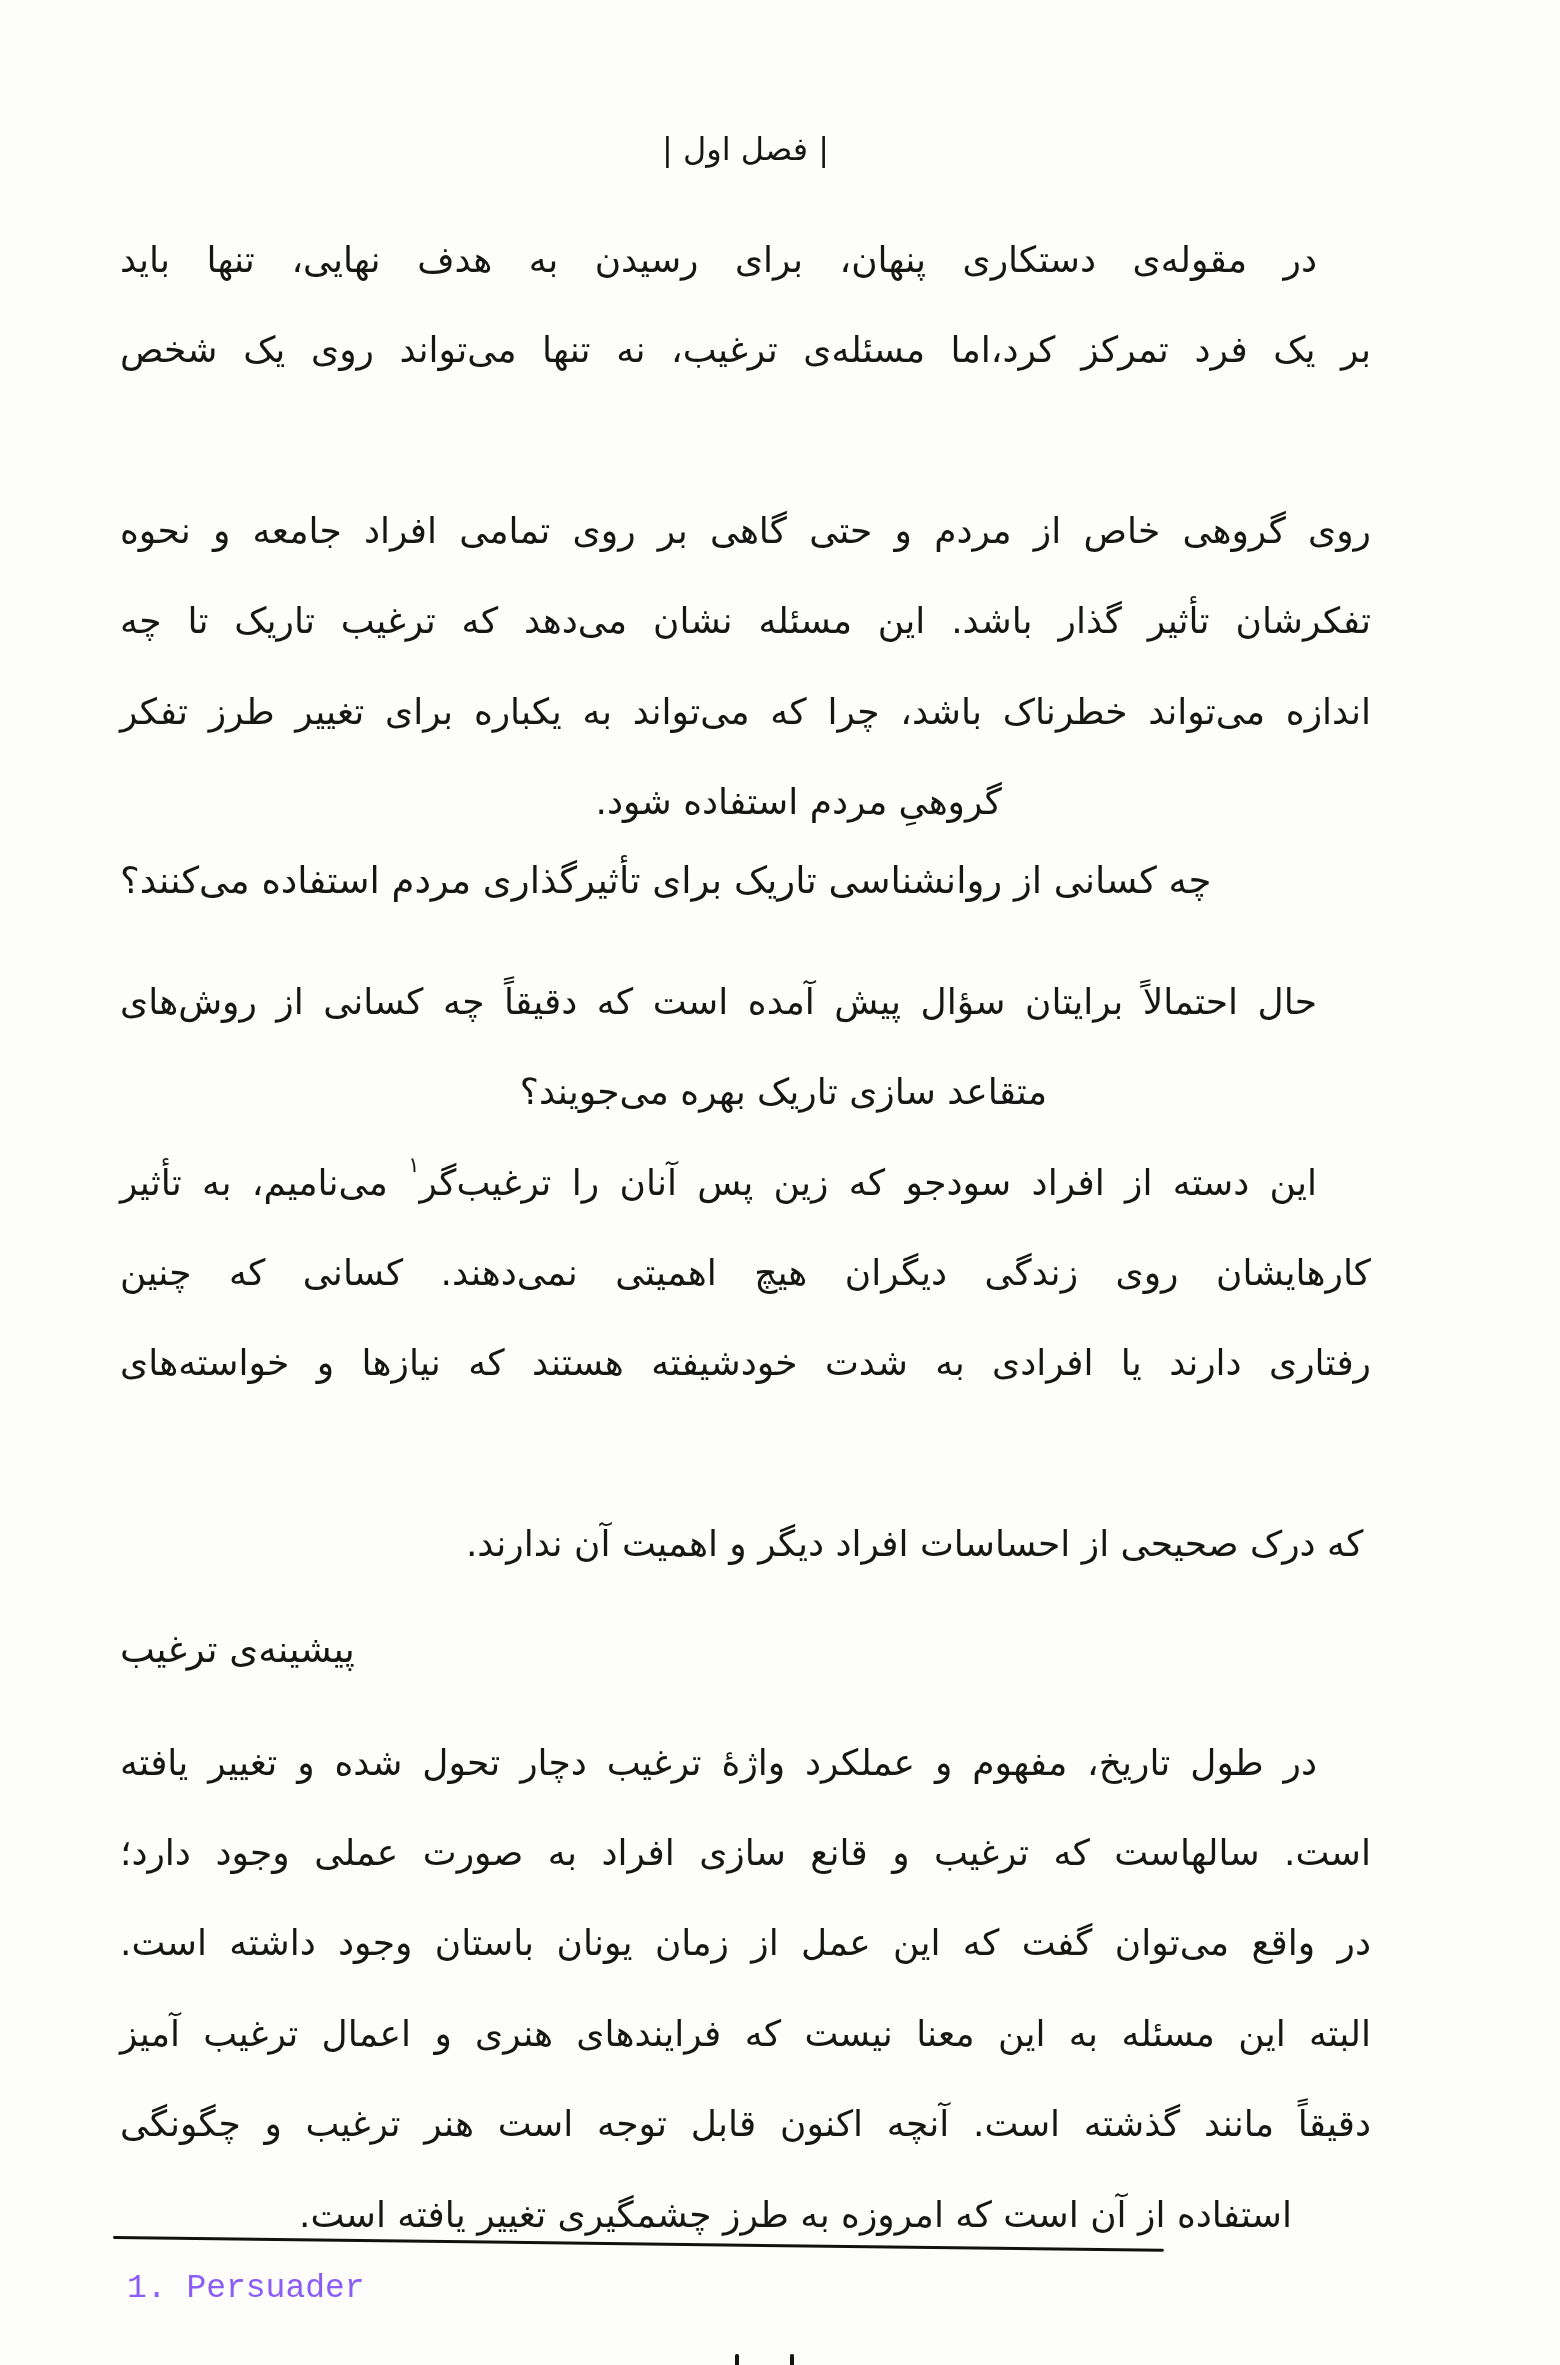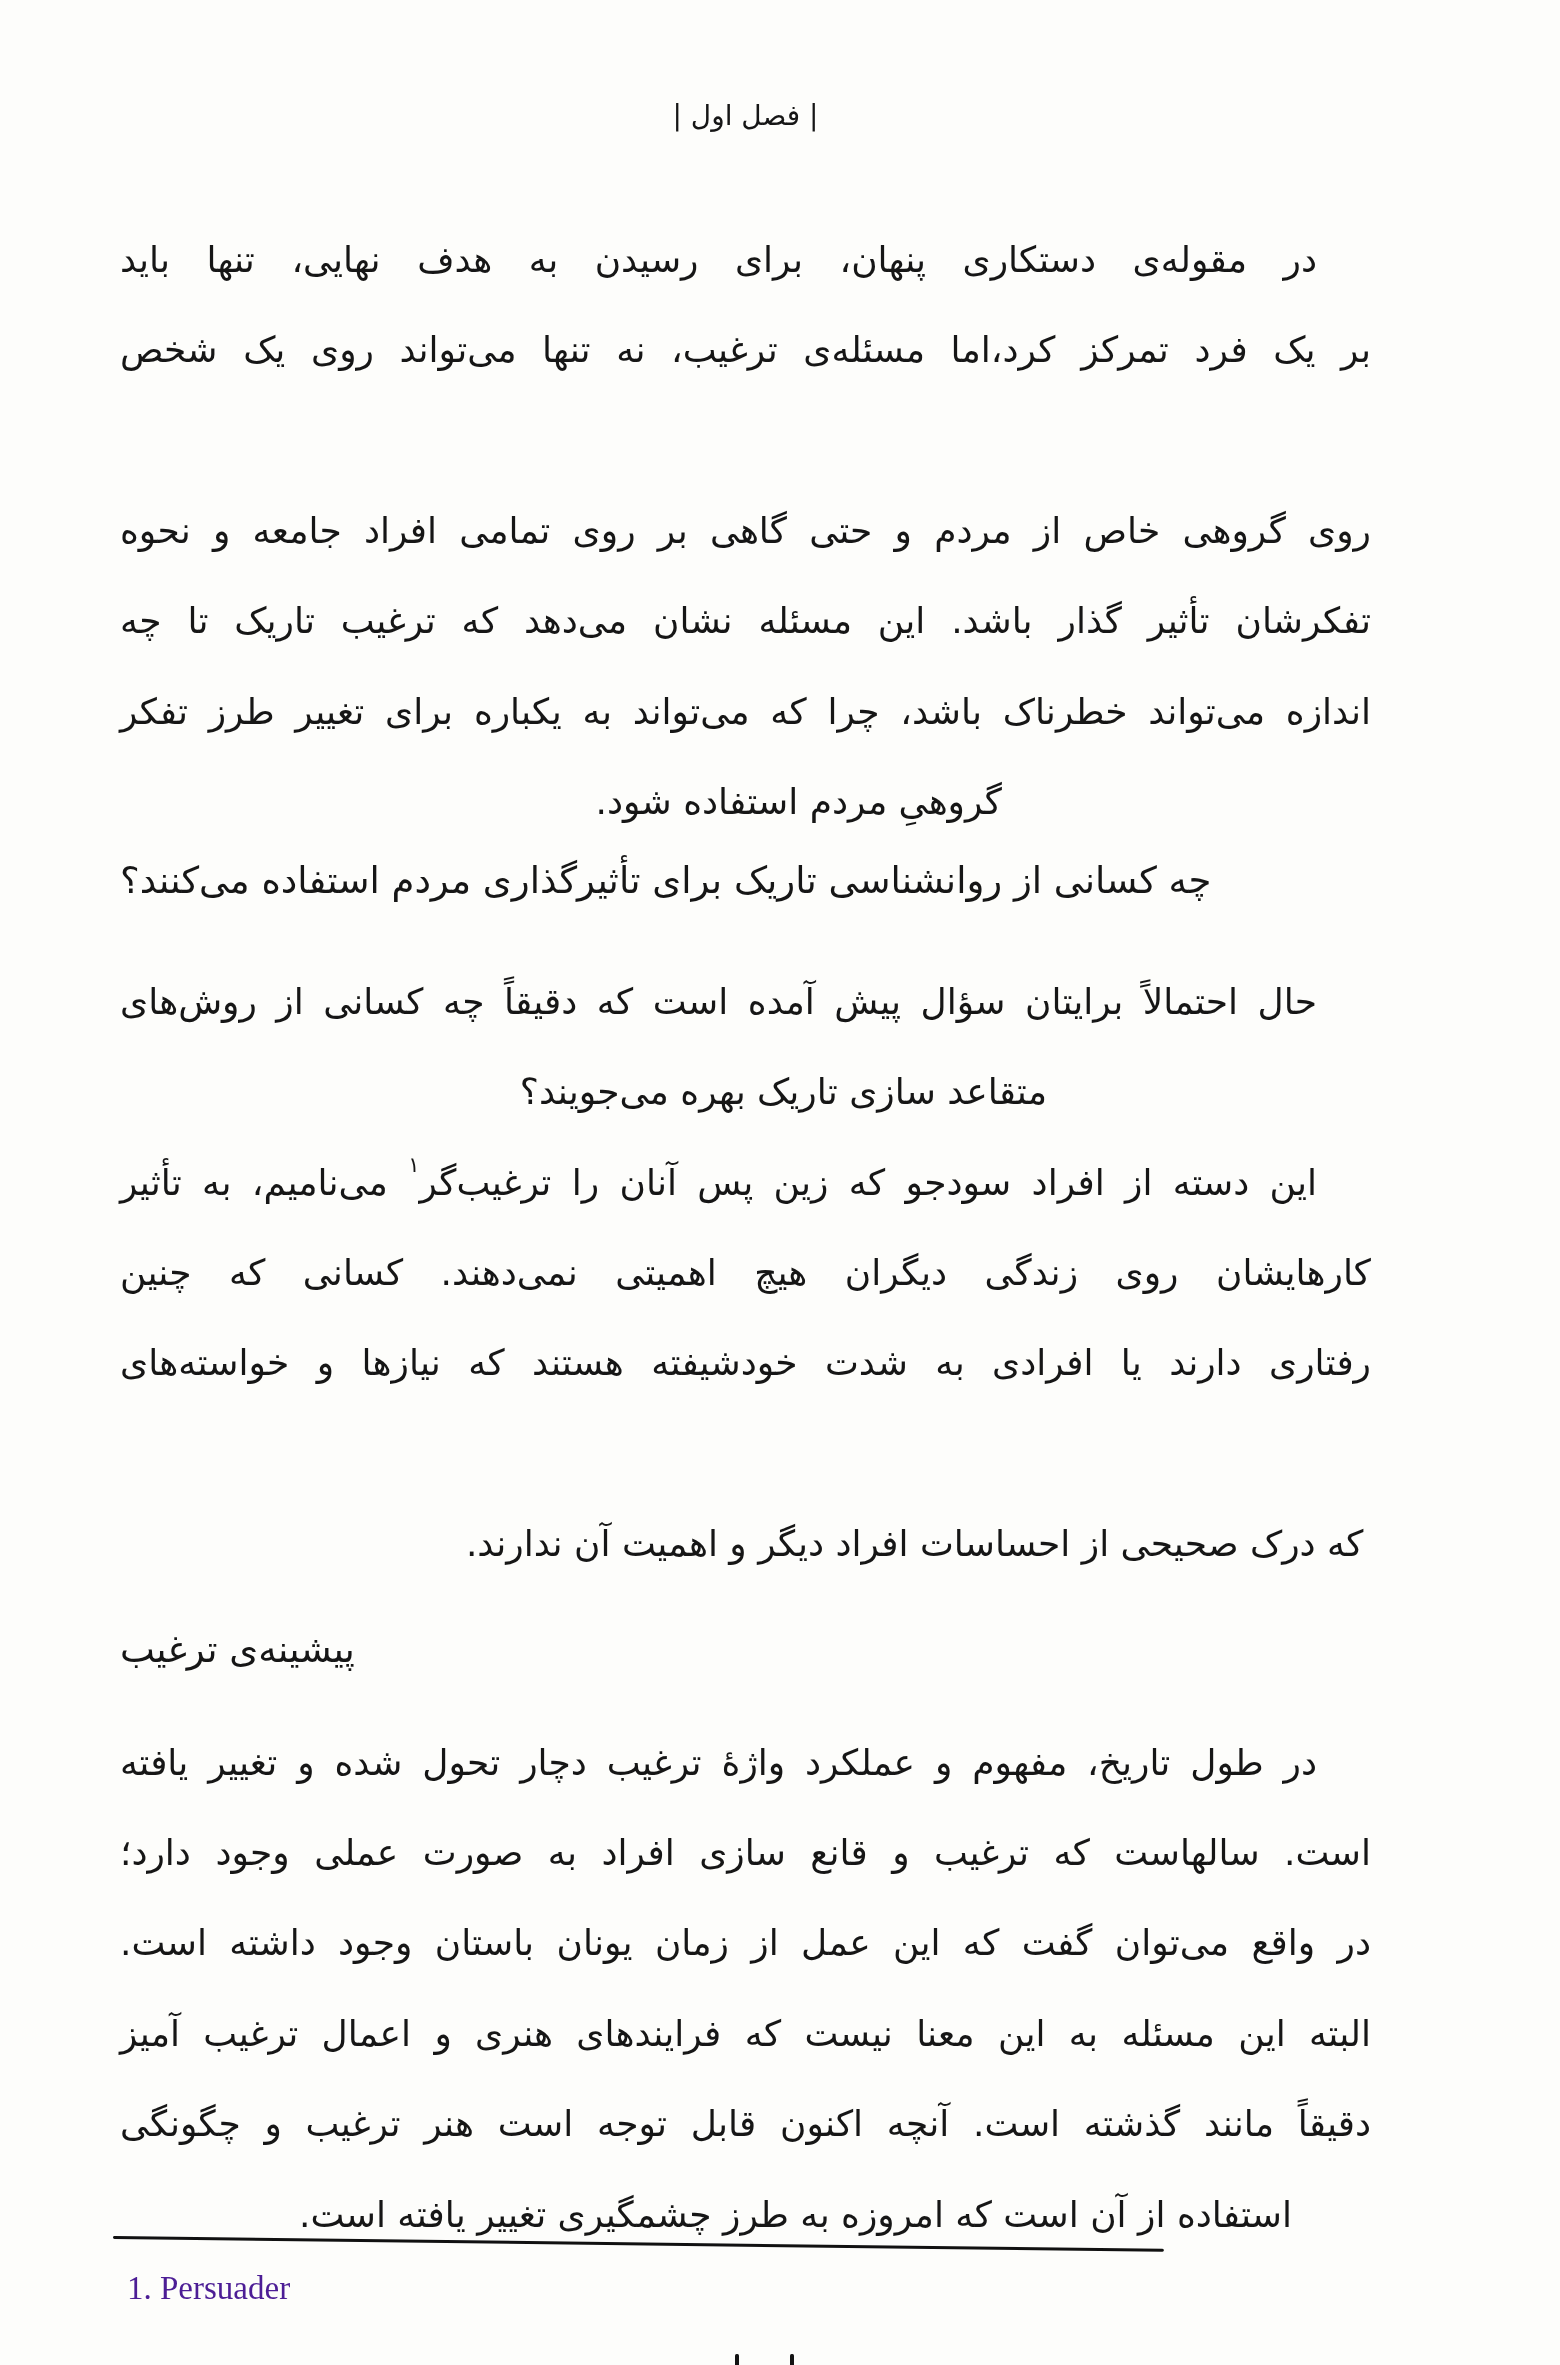--- a/index.html
+++ b/index.html
@@ -5,23 +5,23 @@
   html,body{margin:0;padding:0;}
   .page{
     position:relative;
     width:1561px;height:2366px;
     background:#fdfdfb;
     overflow:hidden;
     font-family:"DejaVu Sans", sans-serif;
     color:#161616;
   }
   .chap{
-    position:absolute;top:82px;right:190px;width:1251px;
+    position:absolute;top:115px;right:190px;width:1251px;
     height:68px;line-height:68px;
-    font-size:28px;text-align:center;direction:rtl;
+    font-size:32px;text-align:center;direction:rtl;
     letter-spacing:1.5px;
   }
   .tl{
     position:absolute;right:190px;width:1251px;height:90px;
     line-height:90px;font-size:36px;
     direction:rtl;unicode-bidi:embed;
     text-align:justify;text-align-last:justify;
     box-sizing:border-box;white-space:nowrap;
   }
   .tl.first{padding-right:54px;}
@@ -39,23 +39,23 @@
     font-size:21px;line-height:0;
     vertical-align:22.6px;
   }
   .fnrule{
     position:absolute;left:113px;top:2236px;width:1051px;height:3px;
     background:#111;border-radius:1.5px;
     transform:rotate(0.7deg);transform-origin:left center;
   }
   .footnote{
     position:absolute;left:127px;top:2266px;
-    font-family:Liberation Serif, serif;
+    font-family:Liberation Mono, monospace;
     font-size:33px;line-height:45px;
-    direction:ltr;text-align:right;color:#4c1d95;
+    direction:ltr;text-align:right;color:#8b5cf6;
   }
   .edge-mark{
     position:absolute;width:3.8px;height:12px;background:#131313;
     top:2354px;border-radius:1.5px;
   }
   .edge-mark.m1{left:735px;}
   .edge-mark.m2{left:790px;}
 </style>
 </head>
 <body>

